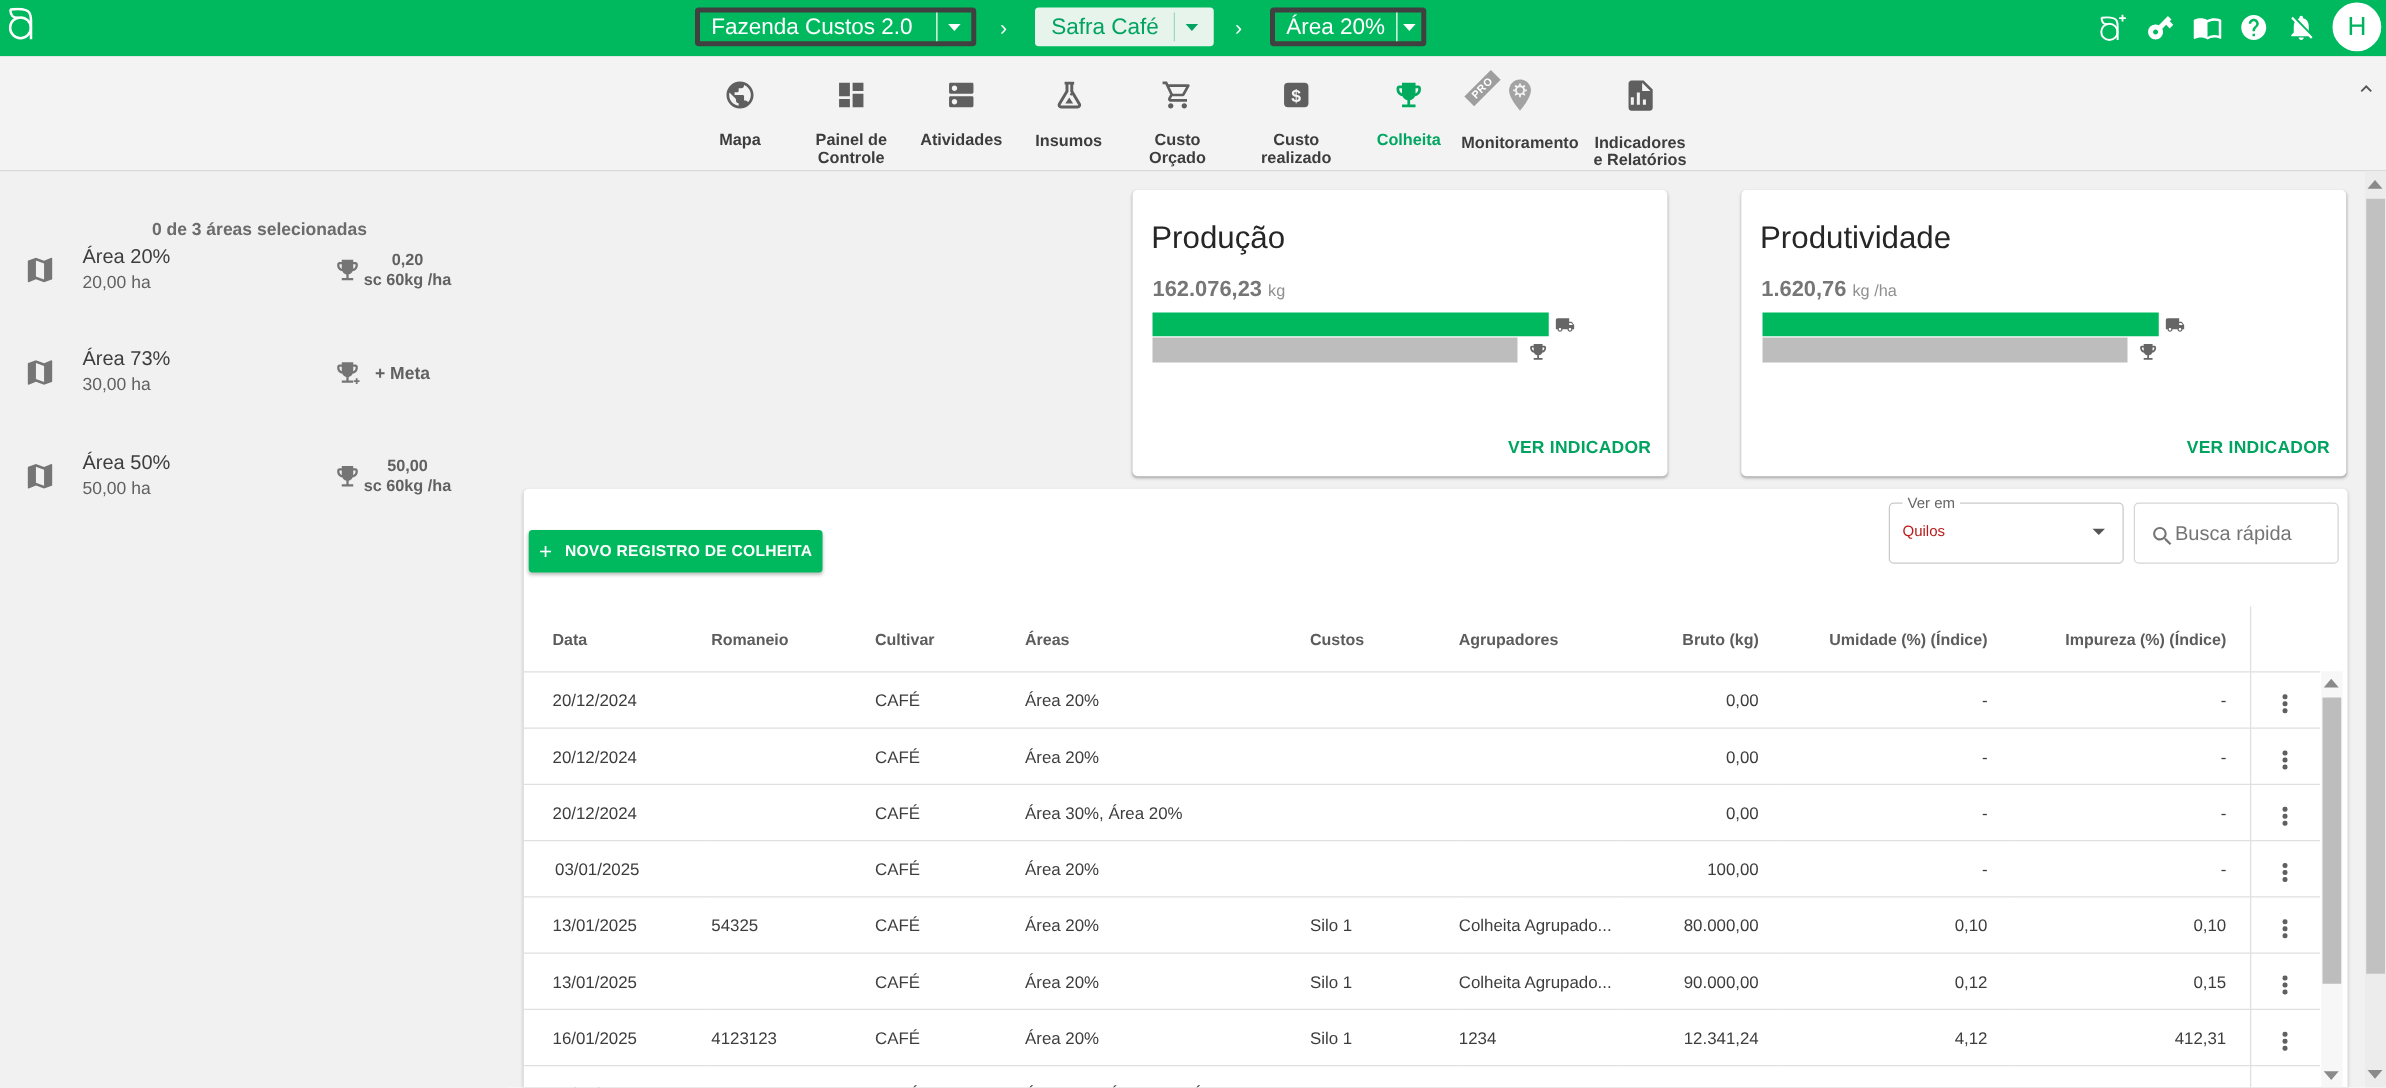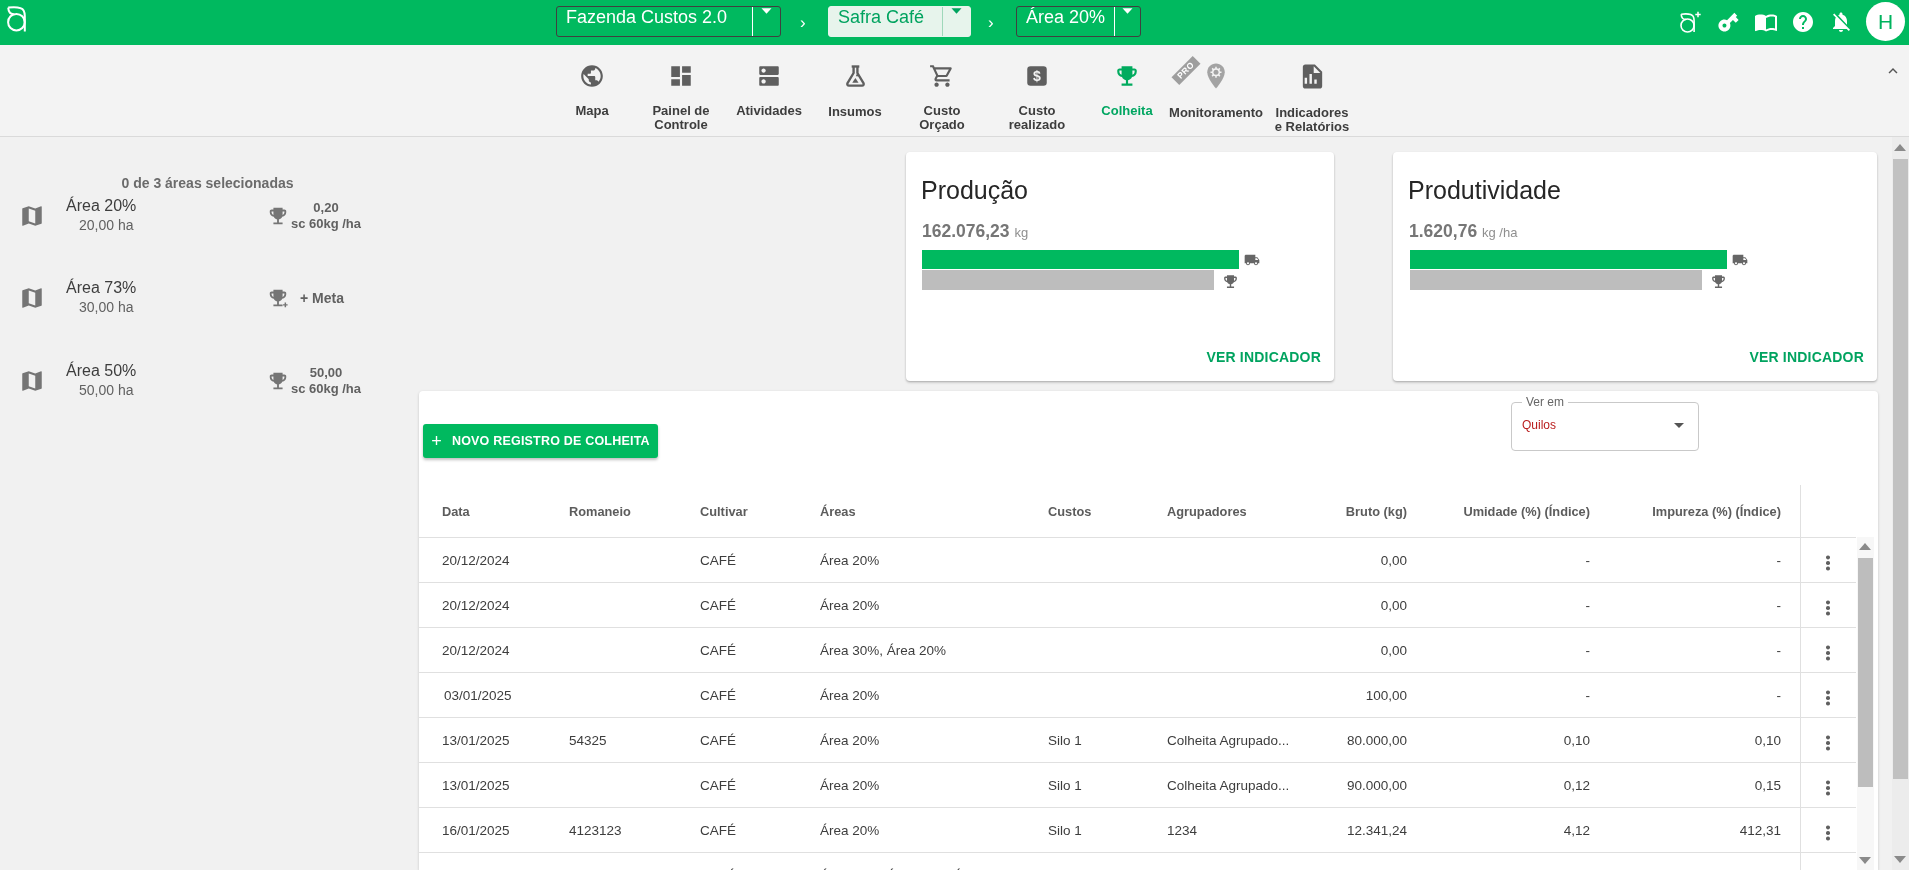--- a/index.html
+++ b/index.html
@@ -5,41 +5,41 @@
 <style>
   html,body{margin:0;padding:0;}
   body{font-family:"Liberation Sans",sans-serif; -webkit-font-smoothing:antialiased;}
   #app{position:relative;width:1909px;height:870px;background:#f1f1f1;overflow:hidden;}
   .abs{position:absolute;}
 
   
   #header{position:absolute;left:0;top:0;width:1909px;height:45px;background:#00b95f;}
   #hdr-shadow{position:absolute;left:0;top:45px;width:1909px;height:6px;
      background:linear-gradient(to bottom,rgba(0,0,0,0.18),rgba(0,0,0,0));}
-  .bcbox{position:absolute;top:6px;height:31px;box-sizing:border-box;border:1px solid #404040;border-radius:3px;
-     display:flex;align-items:flex-start;color:#fff;font-size:17px;}
+  .bcbox{position:absolute;top:6px;height:31px;box-sizing:border-box;border:4px solid #404040;border-radius:3px;
+     display:flex;align-items:center;color:#fff;font-size:17px;}
   .bcbox .lbl{padding:0 9px;white-space:nowrap;}
   .bcbox .sep{width:1px;align-self:stretch;background:#fff;}
   .bcbox .car{width:27px;display:flex;align-items:center;justify-content:center;}
   .car svg{display:block;}
   .bc-chev{position:absolute;top:0;height:45px;display:flex;align-items:center;color:#fff;font-size:17px;}
 
   
   #nav{position:absolute;left:0;top:45px;width:1909px;height:91px;background:#f3f3f3;border-bottom:1px solid #dadada;box-sizing:content-box;}
   .nav-item{position:absolute;top:63px;width:160px;margin-left:-80px;text-align:center;color:#424242;}
   .nav-item svg{display:block;margin:0 auto;}
   .nav-lbl{margin-top:11px;font-size:13px;font-weight:bold;line-height:14px;color:#3d3d3d;white-space:nowrap;}
   .nav-green .nav-lbl{color:#00a661;}
 
   
   #side-title{position:absolute;left:0;top:147px;width:415px;text-align:center;font-size:14px;font-weight:bold;color:#6b6b6b;margin-top:28px;}
   .s-item{position:absolute;left:0;width:415px;height:66px;}
   .s-map{position:absolute;left:19px;top:50%;margin-top:-13px;}
   .s-name{position:absolute;left:66px;top:14px;font-size:16px;line-height:18px;color:#3d3d3d;}
-  .s-ha{position:absolute;left:66px;top:34px;font-size:14px;line-height:16px;color:#616161;margin-left:13px;}
+  .s-ha{position:absolute;left:66px;top:34px;font-size:14px;line-height:16px;color:#616161;}
   .s-troph{position:absolute;left:267px;top:50%;margin-top:-11px;}
   .s-val{position:absolute;left:281px;top:17px;width:90px;text-align:center;font-size:13px;font-weight:bold;color:#616161;line-height:16px;white-space:nowrap;}
   .s-meta{position:absolute;left:300px;top:25px;font-size:14px;font-weight:bold;color:#616161;}
 
   
   .card{position:absolute;top:152px;height:229px;background:#fff;border-radius:4px;
      box-shadow:0 1px 2px rgba(0,0,0,0.22),0 2px 3px rgba(0,0,0,0.09);}
   .card-title{position:absolute;left:15px;top:24px;font-size:25px;color:#262626;}
   .card-link{position:absolute;right:13px;bottom:16px;font-size:14px;font-weight:bold;color:#00a35f;letter-spacing:0.2px;}
   .big-num{position:absolute;left:16px;top:69px;font-size:17.5px;font-weight:bold;color:#767676;}
@@ -305,20 +305,26 @@
     </svg>
     <div class="card-link">VER INDICADOR</div>
   </div>
 
   <div id="panel">
     <div id="btn-novo"><span class="plus">+</span>NOVO REGISTRO DE COLHEITA</div>
     <div id="fs"></div>
     <div id="fs-label">Ver em</div>
     <div id="fs-value">Quilos</div>
     <div id="fs-caret"></div>
+    <div id="search">
+      <svg width="20" height="20" viewBox="0 0 24 24" fill="#757575">
+          <path d="M15.5 14h-.79l-.28-.27C15.41 12.59 16 11.11 16 9.5 16 5.91 13.09 3 9.5 3S3 5.91 3 9.5 5.91 16 9.5 16c1.61 0 3.09-.59 4.23-1.57l.27.28v.79l5 4.99L20.49 19l-4.99-5zm-6 0C7.01 14 5 11.99 5 9.5S7.01 5 9.5 5 14 7.01 14 9.5 11.99 14 9.5 14z"></path>
+        </svg>
+      <span class="ph">Busca rápida</span>
+    </div>
 
     <table class="tbl" id="thetable">
         <colgroup>
           <col style="width:150px">
           <col style="width:131px">
           <col style="width:120px">
           <col style="width:228px">
           <col style="width:119px">
           <col style="width:130px">
           <col style="width:129px">

